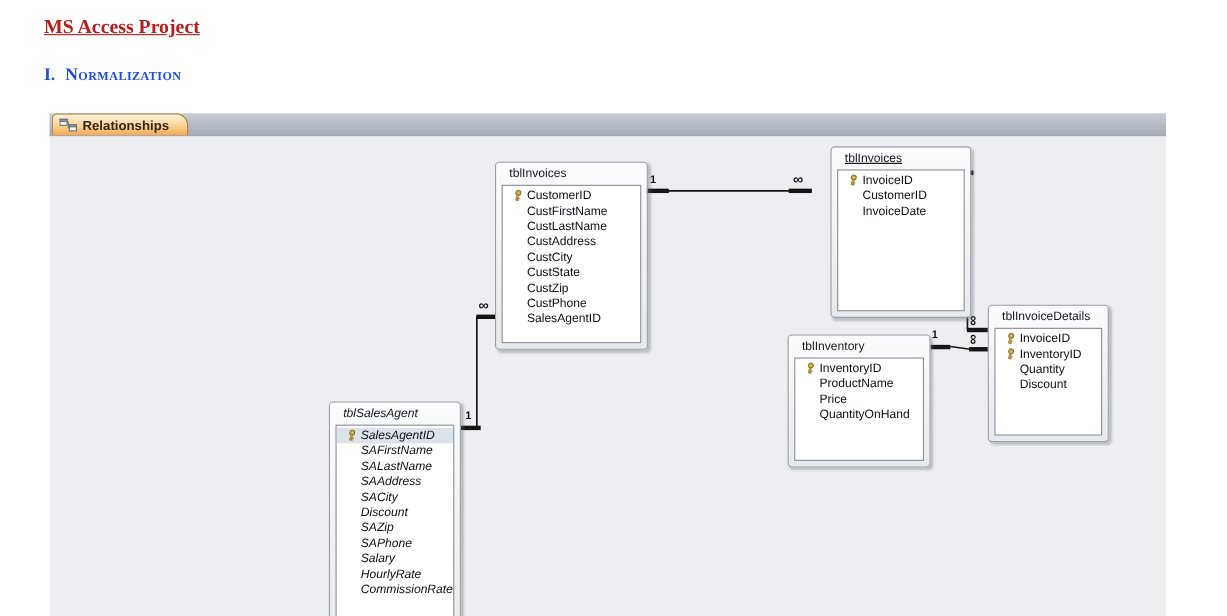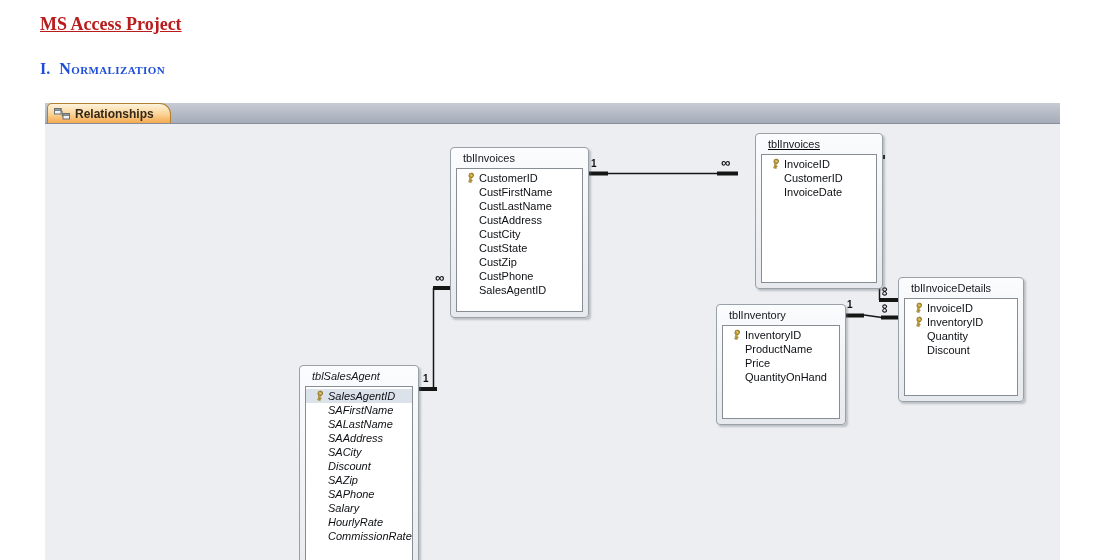--- a/index.html
+++ b/index.html
@@ -238,21 +238,21 @@
               <span class="kicon"></span>
               <span>Price</span>
             </div>
           <div class="row">
               <span class="kicon"></span>
               <span>QuantityOnHand</span>
             </div>
         </div>
       </div>
 
-      <div class="tbl" style="left:853px; top:153px; width:126px; height:125px;">
+      <div class="tbl" style="left:853px; top:153px; width:110px; height:125px;">
         <div class="tbl-title">tblInvoiceDetails</div>
         <div class="tbl-body">
           <div class="row">
             <span class="kicon">
               <svg width="11" height="12" viewBox="0 0 12 12">
                   <g transform="rotate(15 6 6)">
                     <circle cx="6" cy="3" r="2.4" fill="#e2c24a" stroke="#8a6d1d"></circle>
                     <circle cx="6" cy="2.8" r="0.9" fill="#fffbe8" stroke="#8a6d1d" stroke-width="0.5"></circle>
                     <rect x="5.3" y="5" width="1.5" height="5.6" fill="#e2c24a" stroke="#8a6d1d" stroke-width="0.7"></rect>
                     <rect x="6.8" y="7.6" width="1.7" height="1.1" fill="#e2c24a" stroke="#8a6d1d" stroke-width="0.5"></rect>

